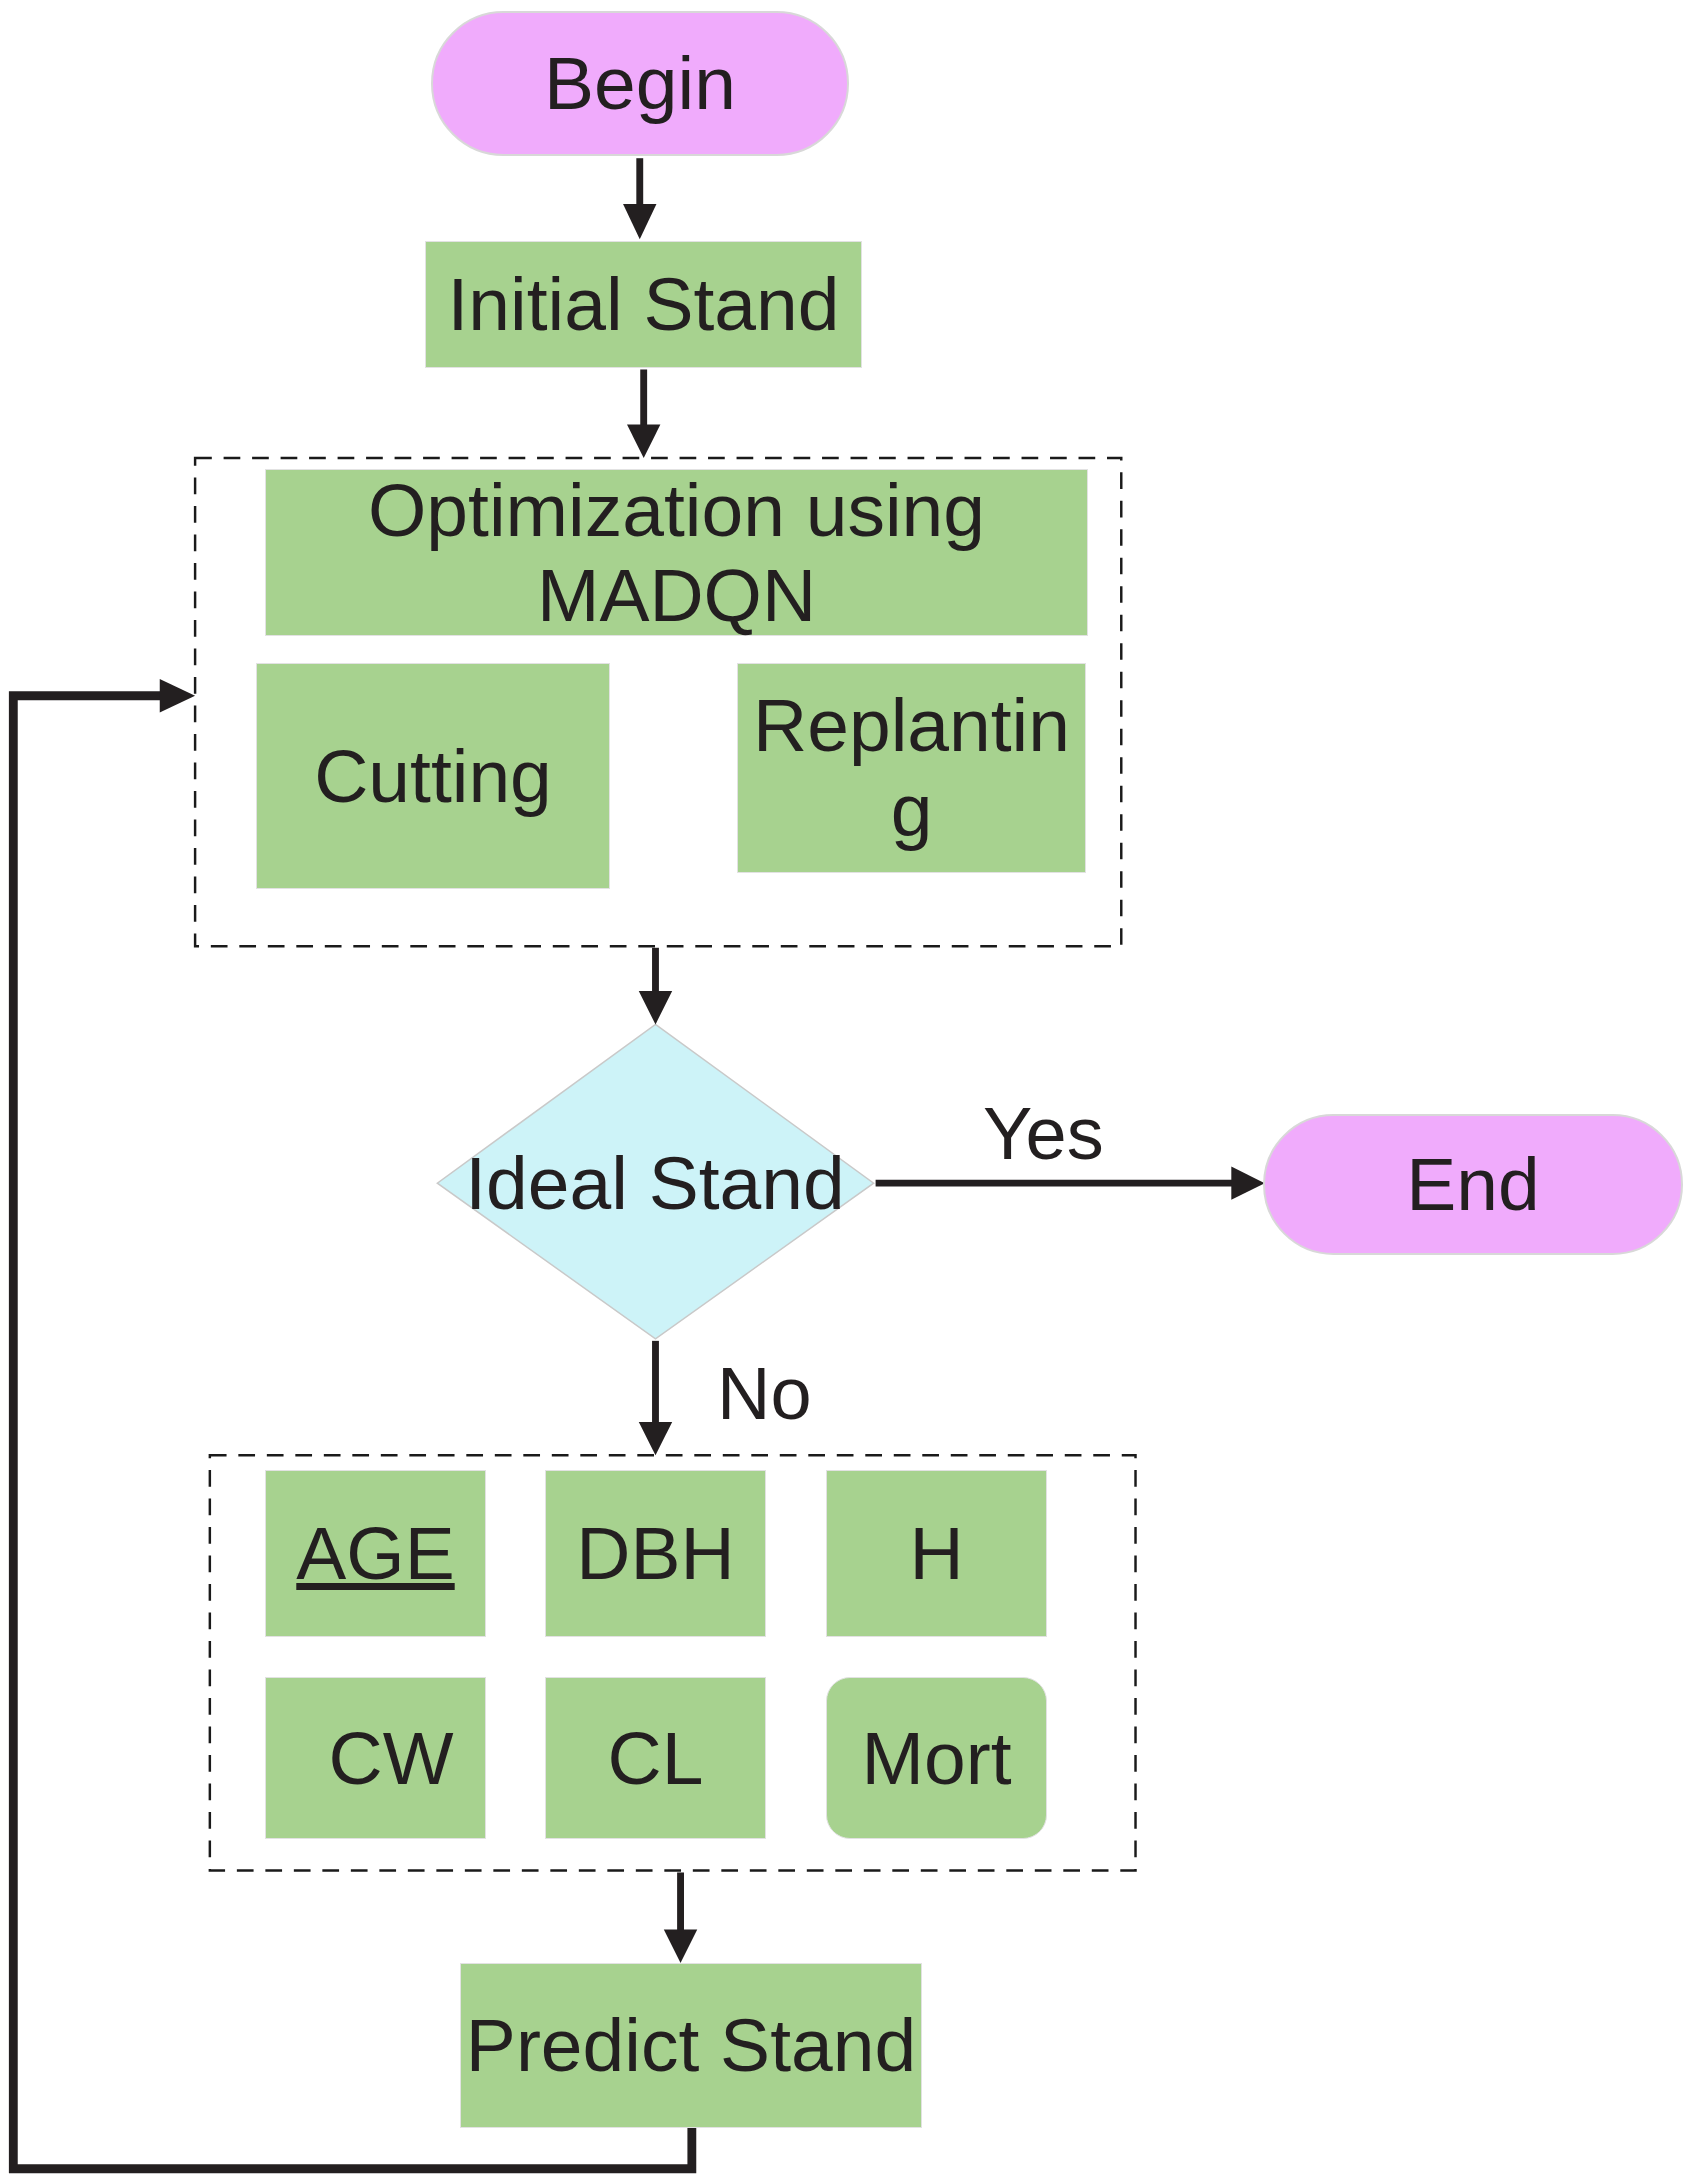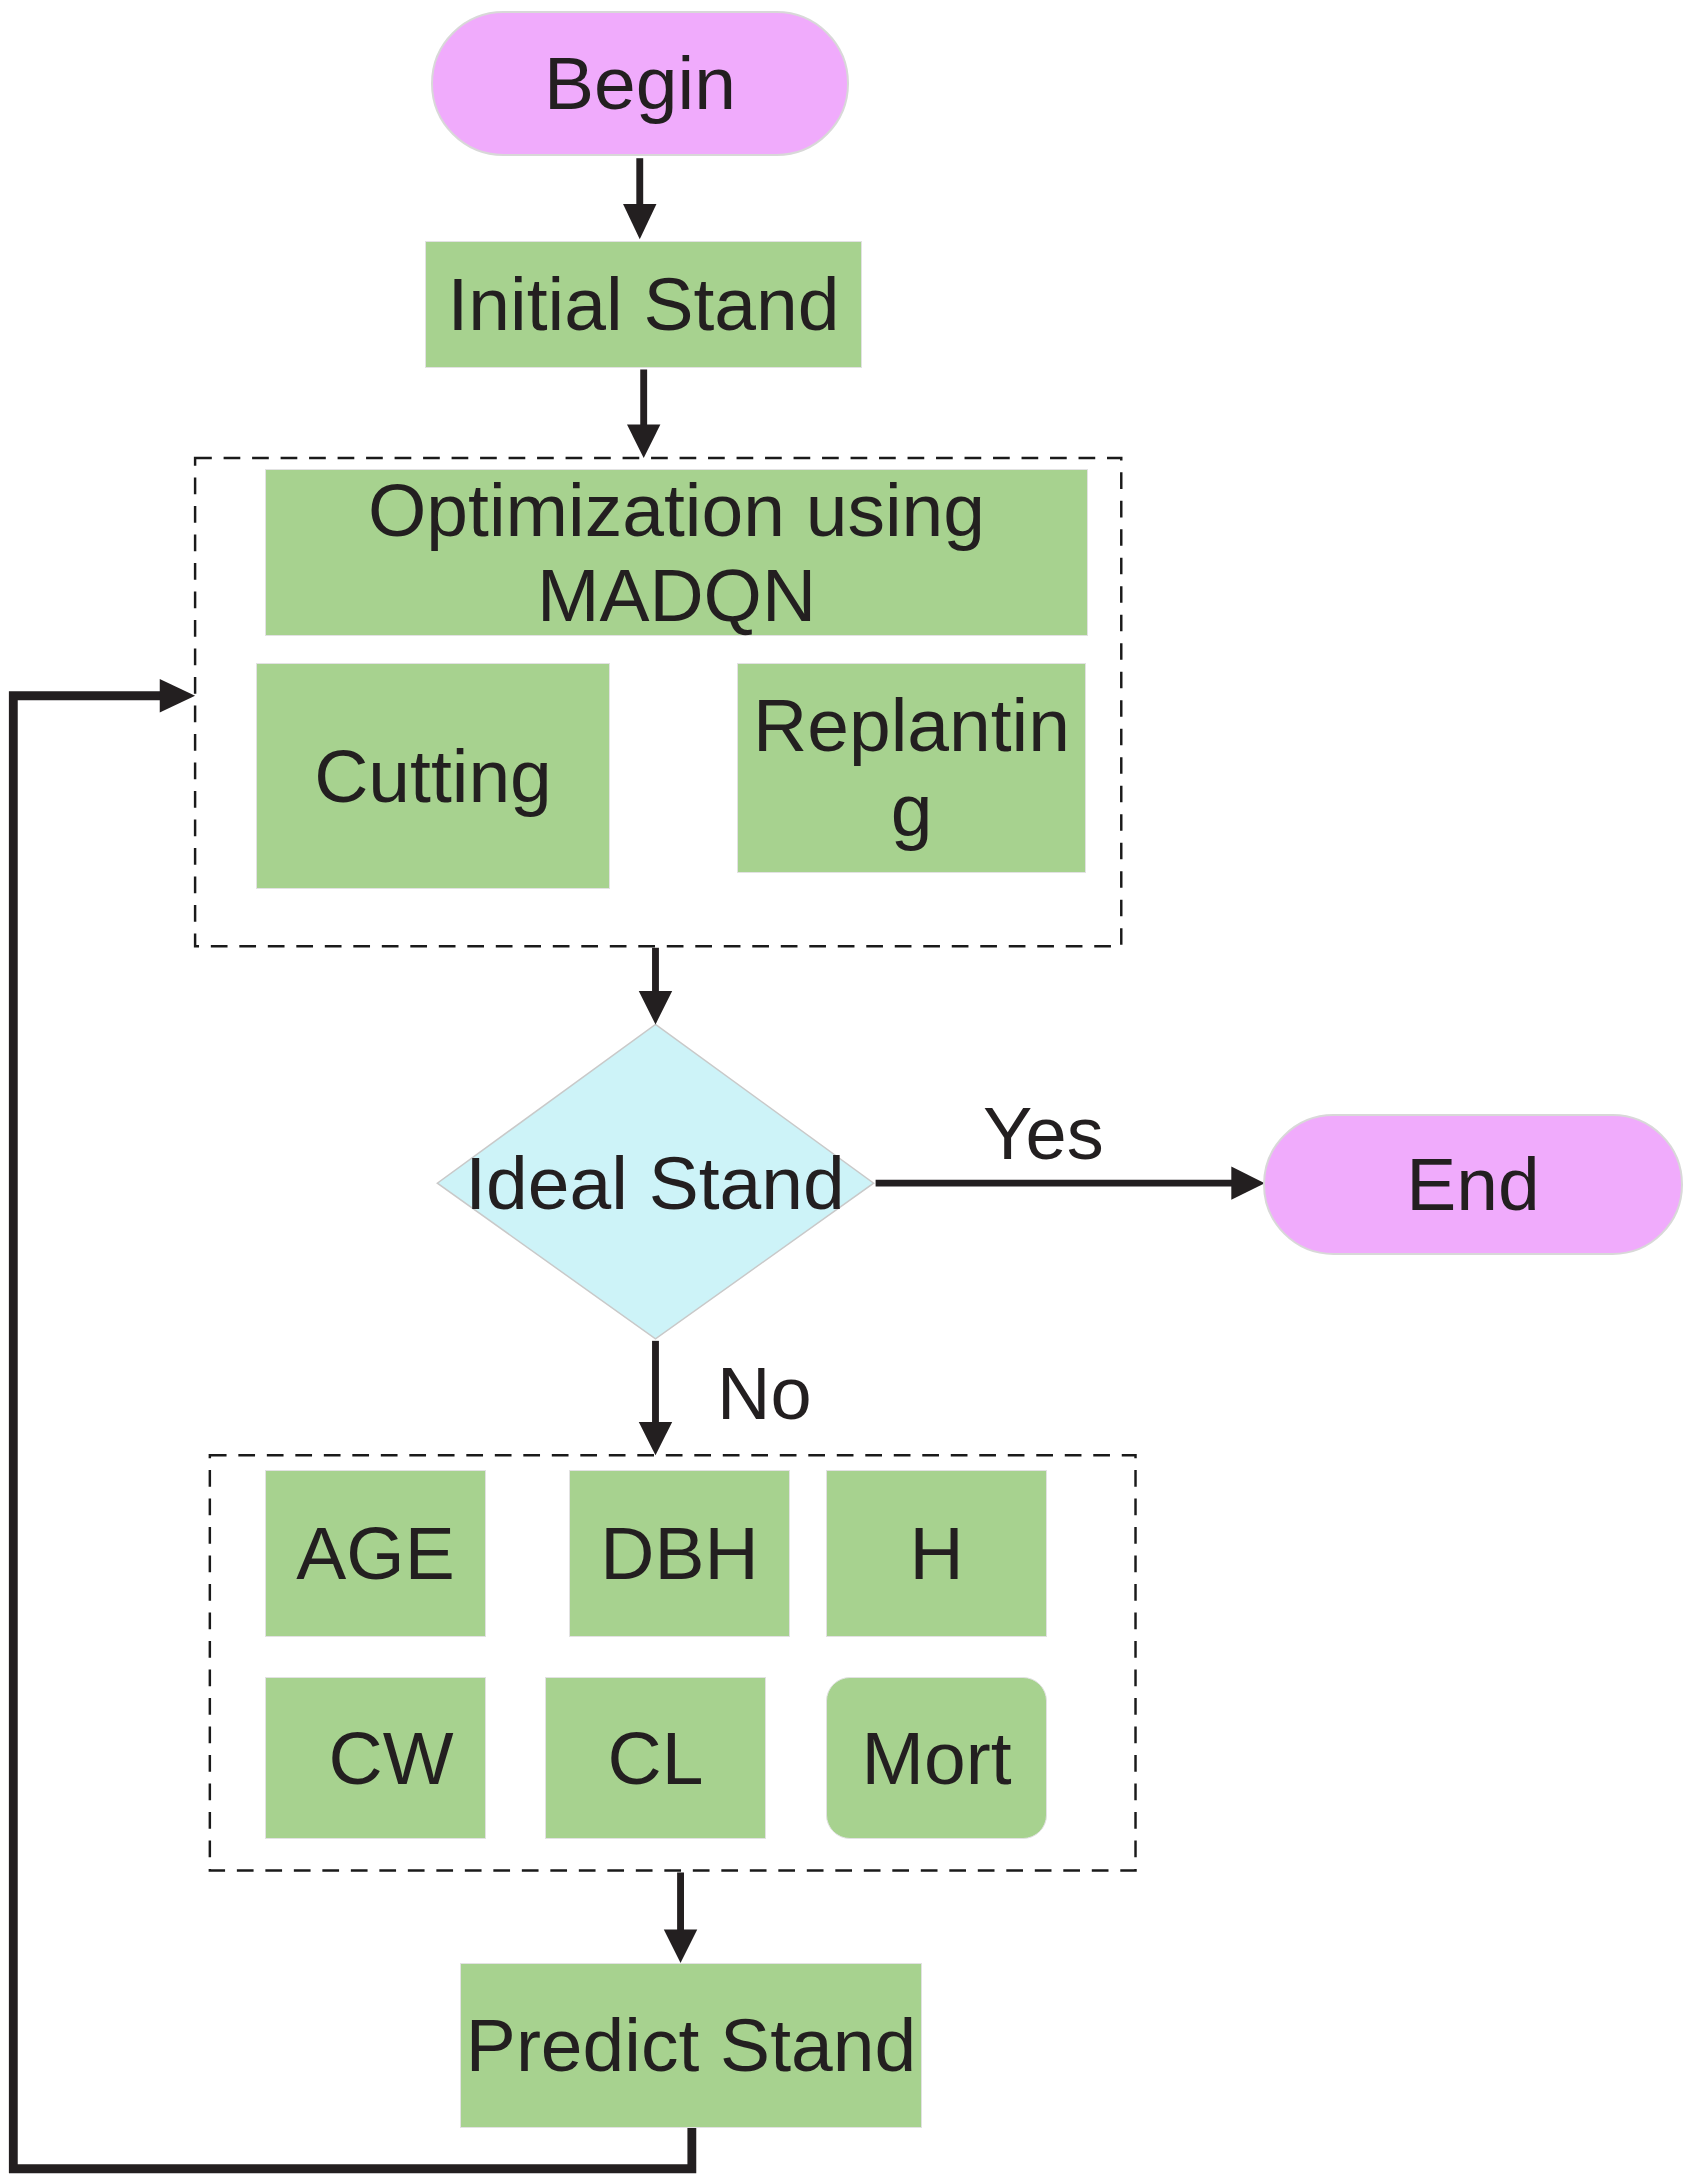--- a/index.html
+++ b/index.html
@@ -135,24 +135,24 @@
   </div>
 
   <div class="diamond-label" style="left:437px; top:1130px; width:436px; height:106px;">
     <span>Ideal Stand</span>
   </div>
 
   <div class="node terminator" style="left:1263px; top:1114px; width:420px; height:141px;">
     <span>End</span>
   </div>
 
-  <div class="node process" style="left:265px; top:1470px; width:221px; height:167px;">
+  <div class="node process" style="left:265px; top:1470px; width:221px; height:167px;text-decoration:underline;">
     <span>AGE</span>
   </div>
-  <div class="node process" style="left:545px; top:1470px; width:221px; height:167px;margin-left:24px;">
+  <div class="node process" style="left:545px; top:1470px; width:221px; height:167px;">
     <span>DBH</span>
   </div>
   <div class="node process" style="left:826px; top:1470px; width:221px; height:167px;">
     <span>H</span>
   </div>
   <div class="node process" style="left:265px; top:1677px; width:221px; height:162px;padding-left:31px;">
     <span>CW</span>
   </div>
   <div class="node process" style="left:545px; top:1677px; width:221px; height:162px;">
     <span>CL</span>

